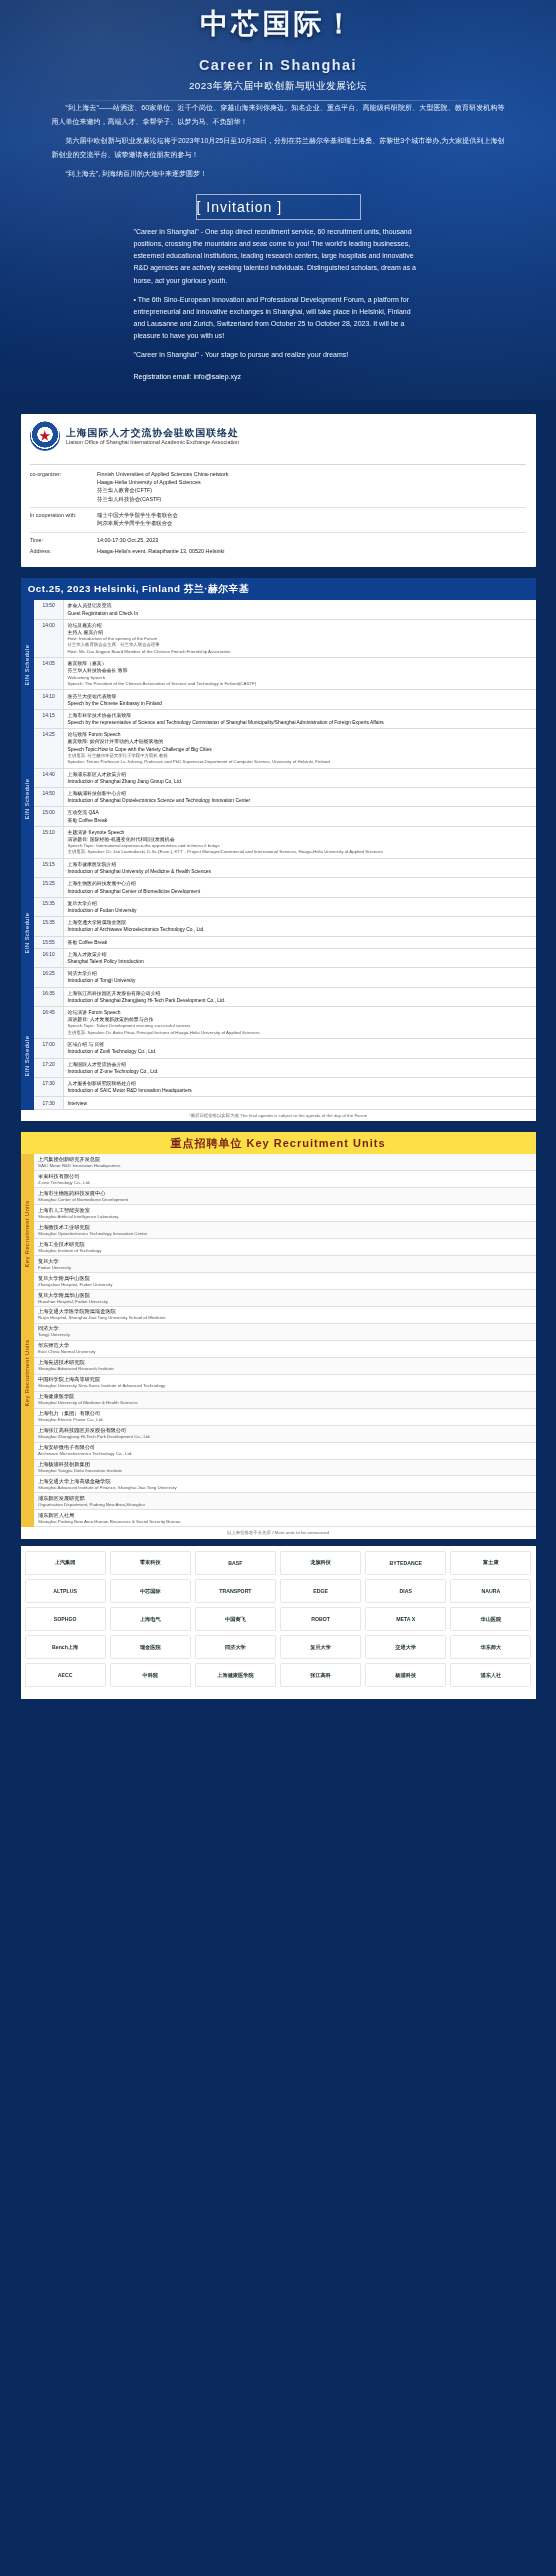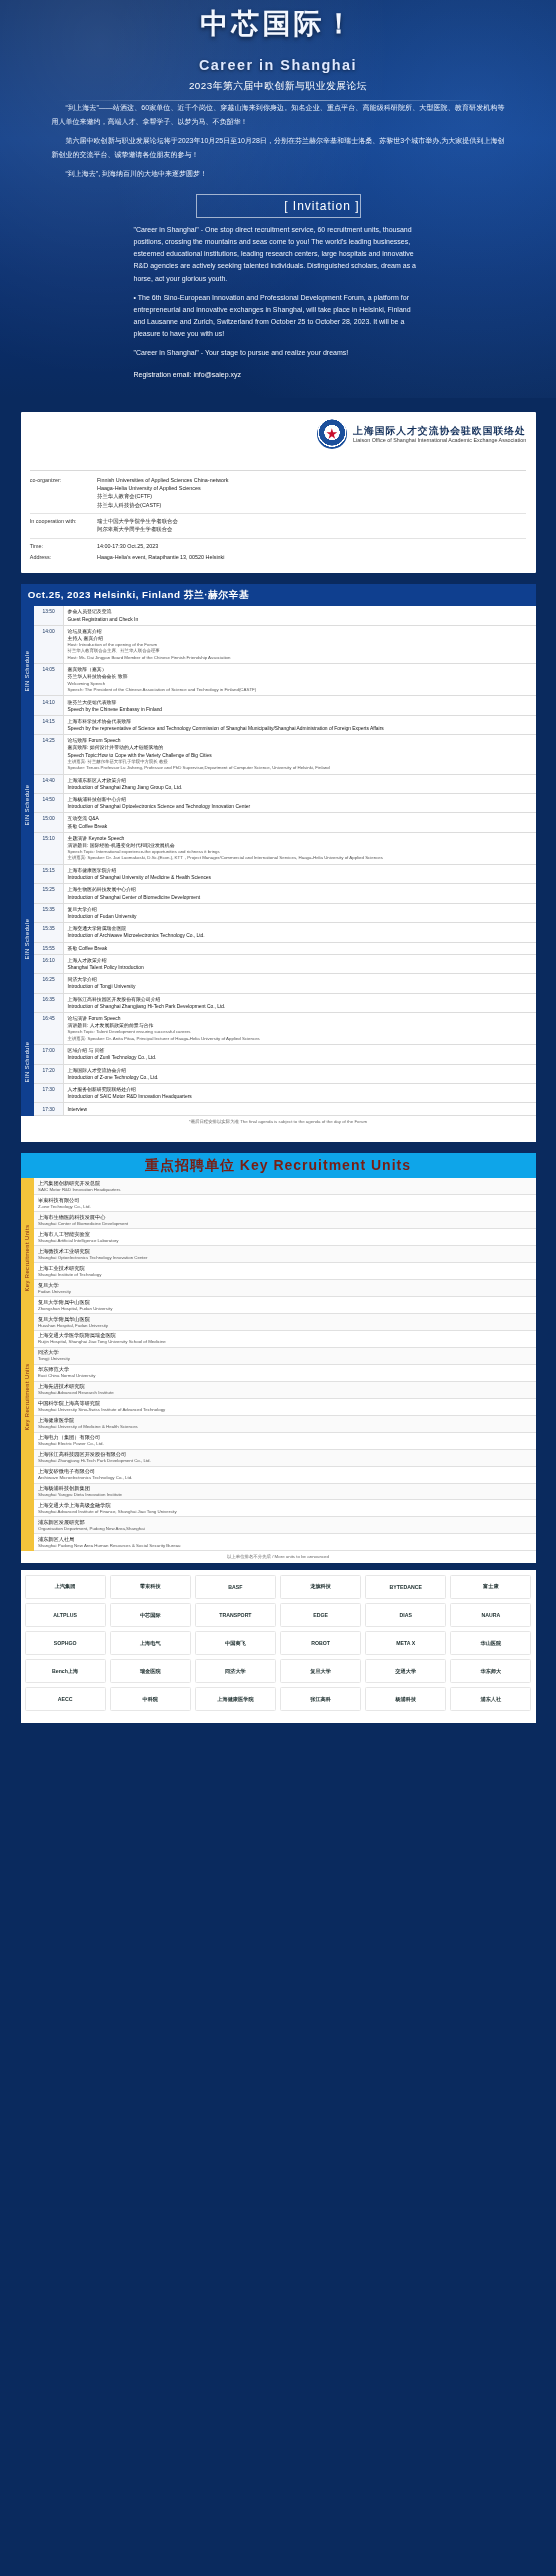--- a/index.html
+++ b/index.html
@@ -75,22 +75,22 @@
     color:#eef4ff;
     text-align:justify;
   }
   .cn-body p{ margin:0 0 5.2px 0; text-indent:2em; }
 
   .invitation-box{
     width:165px;
     margin:13.4px auto 6.2px;
     border:0.5px solid rgba(255,255,255,.6);
     padding:3.6px 0;
-    text-align:right;
-    font-size:12px;
+    text-align:left;
+    font-size:14px;
     letter-spacing:1px;
     color:#fff;
   }
   .en-body{
     width:289px;
     margin:5.2px auto 0;
     font-size:7px;
     line-height:1.75;
     color:#f0f5ff;
   }
@@ -109,22 +109,21 @@
     background:#ffffff;
     color:#1a1a1a;
     border-radius:1px;
     padding:7.2px 9.3px 8.2px;
   }
   .org-head{
     display:flex;
     align-items:center;
     gap:6.2px;
     border-bottom:0.5px solid #d8d8d8;
-    padding-bottom:21px;
-    justify-content:flex-end;
+    padding-bottom:13px;
   }
   .org-logo{
     width:30px;height:30px;
     border-radius:50%;
     background:
       radial-gradient(circle at 50% 45%, #ffffff 0 34%, #1b4f9c 35% 58%, #ffffff 59% 64%, #1b4f9c 65% 100%);
     flex:0 0 auto;
     position:relative;
   }
   .org-logo::after{
@@ -143,21 +142,21 @@
   .org-row .k{ width:62px; flex:0 0 62px; color:#333; }
   .org-row .v{ flex:1; }
   .org-sep{ height:0.5px; background:#e3e3e3; margin:4.1px 0; }
 
   
   .agenda{
     width:515px;
     margin:11.3px auto 0;
     background:#ffffff;
     color:#111;
-    padding-bottom:15px;
+    padding-bottom:0;
   }
   .agenda-title{
     background:#0f3f8f;
     color:#fff;
     font-size:9.8px;
     font-weight:bold;
     padding:4.6px 7.2px;
     letter-spacing:0.5px;
   }
   .agenda-body{ display:flex; }
@@ -199,23 +198,23 @@
   .ev-en{ color:#555; font-size:4.4px; }
 
   
   .rec{
     width:515px;
     margin:11.3px auto 0;
     background:#ffffff;
     color:#111;
   }
   .rec-title{
-    background:#0ea5e9;
+    background:#fde047;
     color:#7a1d12;
-    font-size:14px;
+    font-size:11px;
     font-weight:bold;
     text-align:center;
     padding:3.6px 0;
     letter-spacing:1px;
   }
   .rec-body{ display:flex; }
   .rec-rail{
     width:13.4px;flex:0 0 13.4px;
     background:#f3c33b;
     color:#7a1d12;

